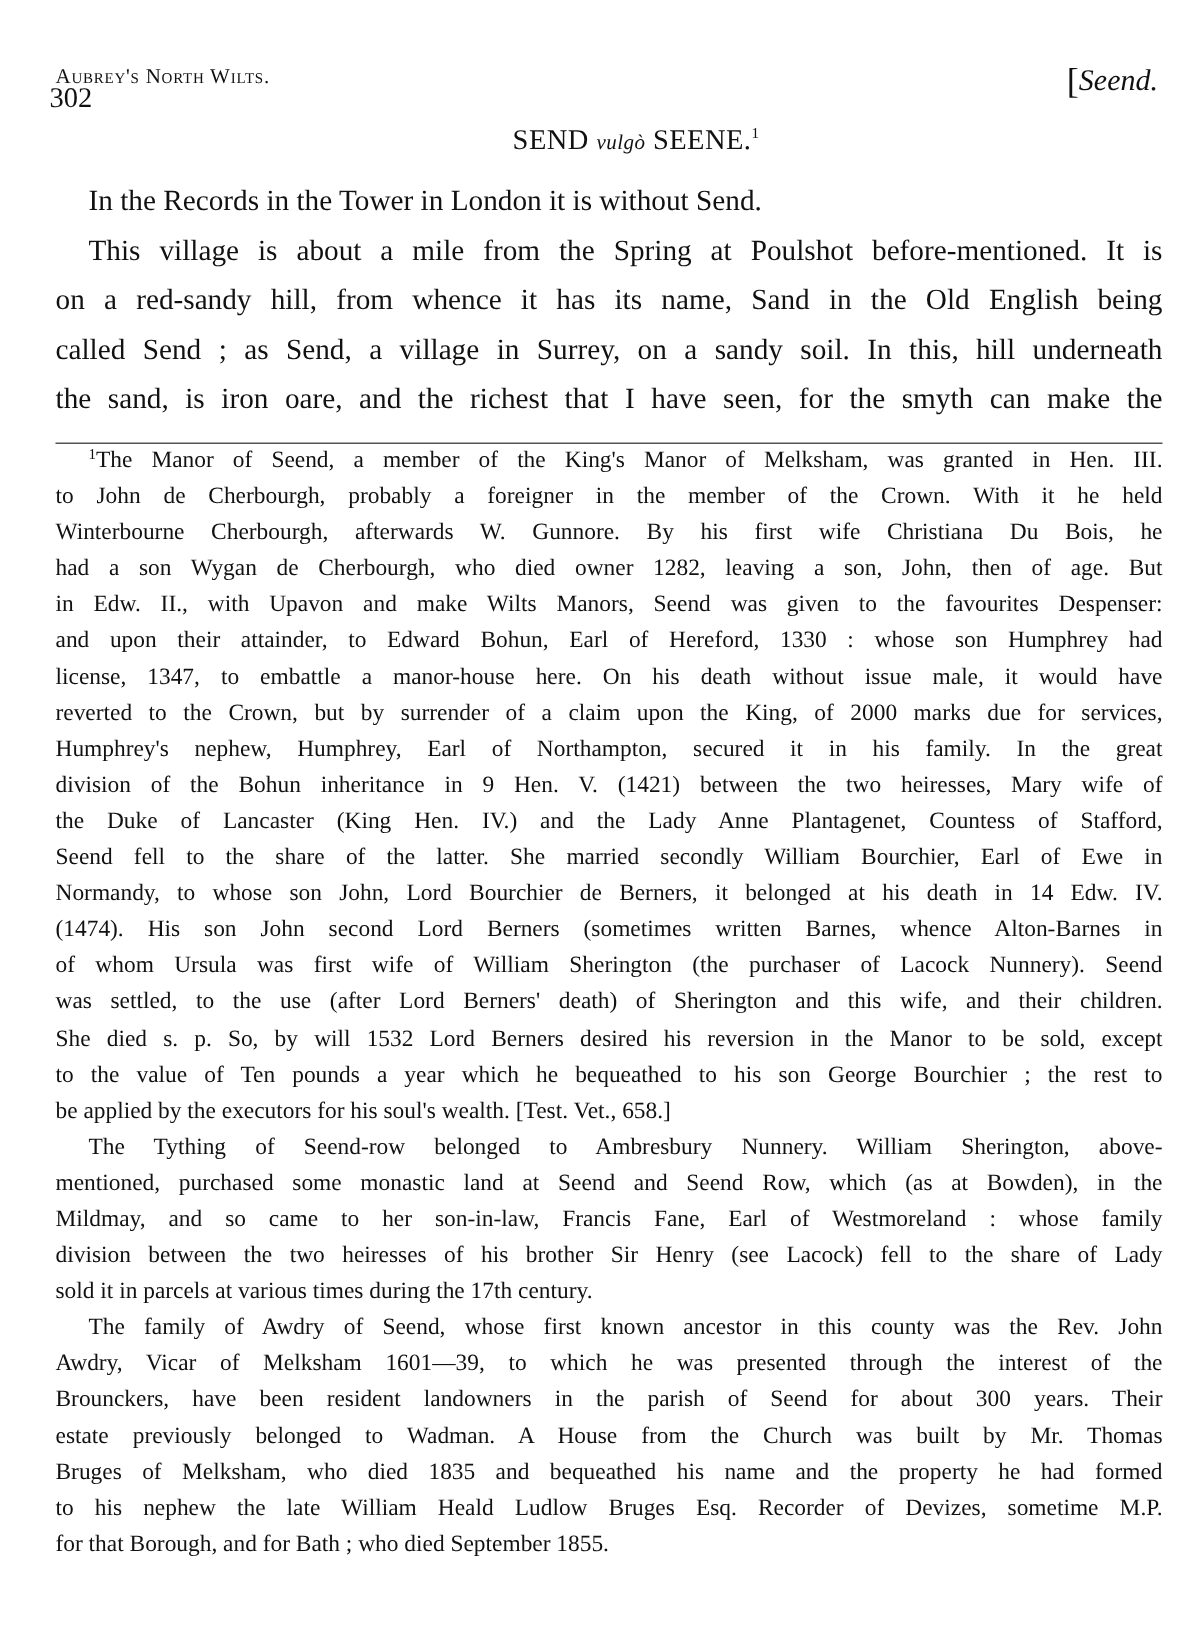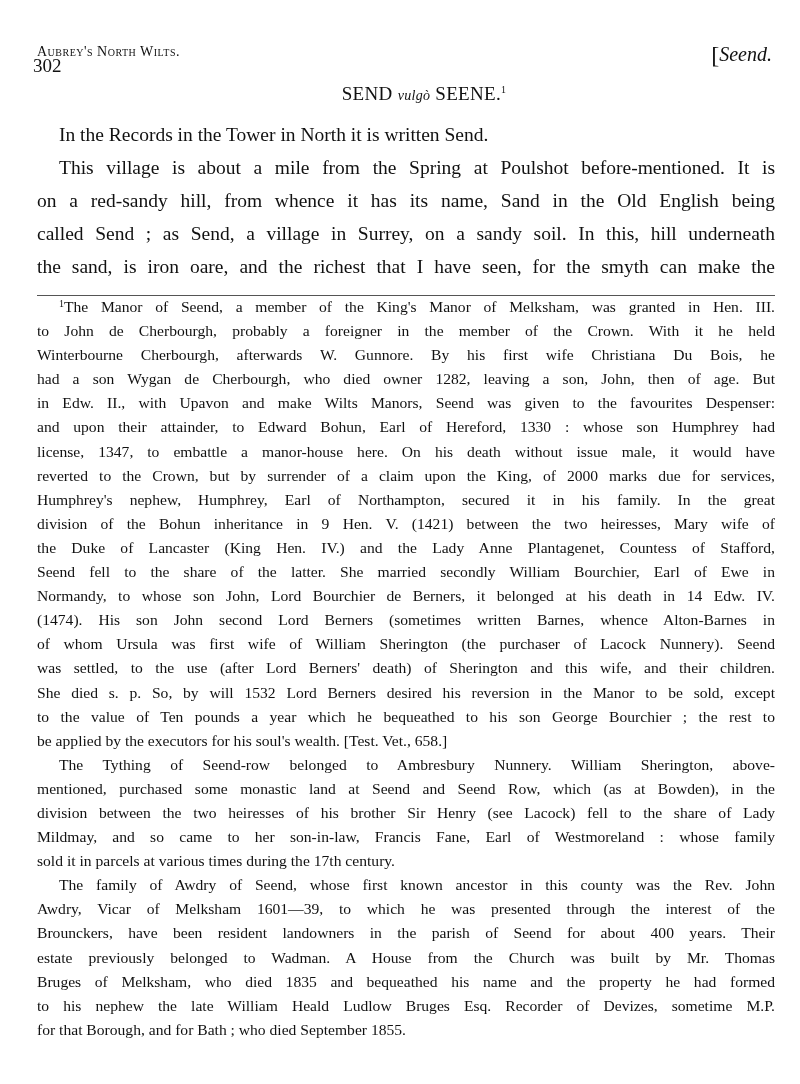--- a/index.html
+++ b/index.html
@@ -33,21 +33,21 @@
     <span class="section-ref"><span class="br">[</span><span>Seend.</span></span>
   </div>
 
   <div class="title">
     <span>SEND</span>
     <span class="it">vulgò</span>
     <span>SEENE.</span><sup>1</sup>
   </div>
 
   <div class="main">
-    <span class="line ind last">In the Records in the Tower in North it is written Send.</span>
+    <span class="line ind last">In the Records in the Tower in London it is without Send.</span>
     <span class="line ind">This village is about a mile from the Spring at Poulshot before-mentioned.  It is</span>
     <span class="line">on a red-sandy hill, from whence it has its name, Sand in the Old English being</span>
     <span class="line">called Send ;  as Send, a village in Surrey, on a sandy soil.  In this, hill underneath</span>
     <span class="line">the sand, is iron oare, and the richest that I have seen, for the smyth can make the</span>
   </div>
 
   <div class="rule"></div>
 
   <div class="notes">
     <div>
@@ -67,28 +67,28 @@
       <span class="line">(1474).  His son John second Lord Berners (sometimes written Barnes, whence Alton-Barnes in</span>
       <span class="line">of whom Ursula was first wife of William Sherington (the purchaser of Lacock Nunnery).  Seend</span>
       <span class="line">was settled, to the use (after Lord Berners' death) of Sherington and this wife, and their children.</span>
       <span class="line">She died s. p.  So, by will 1532 Lord Berners desired his reversion in the Manor to be sold, except</span>
       <span class="line">to the value of Ten pounds a year which he bequeathed to his son George Bourchier ;  the rest to</span>
       <span class="line last">be applied by the executors for his soul's wealth. [Test. Vet., 658.]</span>
     </div>
     <div>
       <span class="line ind">The Tything of Seend-row belonged to Ambresbury Nunnery.  William Sherington, above-</span>
       <span class="line">mentioned, purchased some monastic land at Seend and Seend Row, which (as at Bowden), in the</span>
+      <span class="line">Mildmay, and so came to her son-in-law, Francis Fane, Earl of Westmoreland :  whose family</span>
       <span class="line">division between the two heiresses of his brother Sir Henry (see Lacock) fell to the share of Lady</span>
-      <span class="line">Mildmay, and so came to her son-in-law, Francis Fane, Earl of Westmoreland :  whose family</span>
       <span class="line last">sold it in parcels at various times during the 17th century.</span>
     </div>
     <div>
       <span class="line ind">The family of Awdry of Seend, whose first known ancestor in this county was the Rev. John</span>
       <span class="line">Awdry, Vicar of Melksham 1601—39, to which he was presented through the interest of the</span>
-      <span class="line">Brounckers, have been resident landowners in the parish of Seend for about 400 years.  Their</span>
+      <span class="line">Brounckers, have been resident landowners in the parish of Seend for about 300 years.  Their</span>
       <span class="line">estate previously belonged to Wadman.  A House from the Church was built by Mr. Thomas</span>
       <span class="line">Bruges of Melksham, who died 1835 and bequeathed his name and the property he had formed</span>
       <span class="line">to his nephew the late William Heald Ludlow Bruges Esq. Recorder of Devizes, sometime M.P.</span>
       <span class="line last">for that Borough, and for Bath ;  who died September 1855.</span>
     </div>
   </div>
 
 </div>
 
 </body></html>

